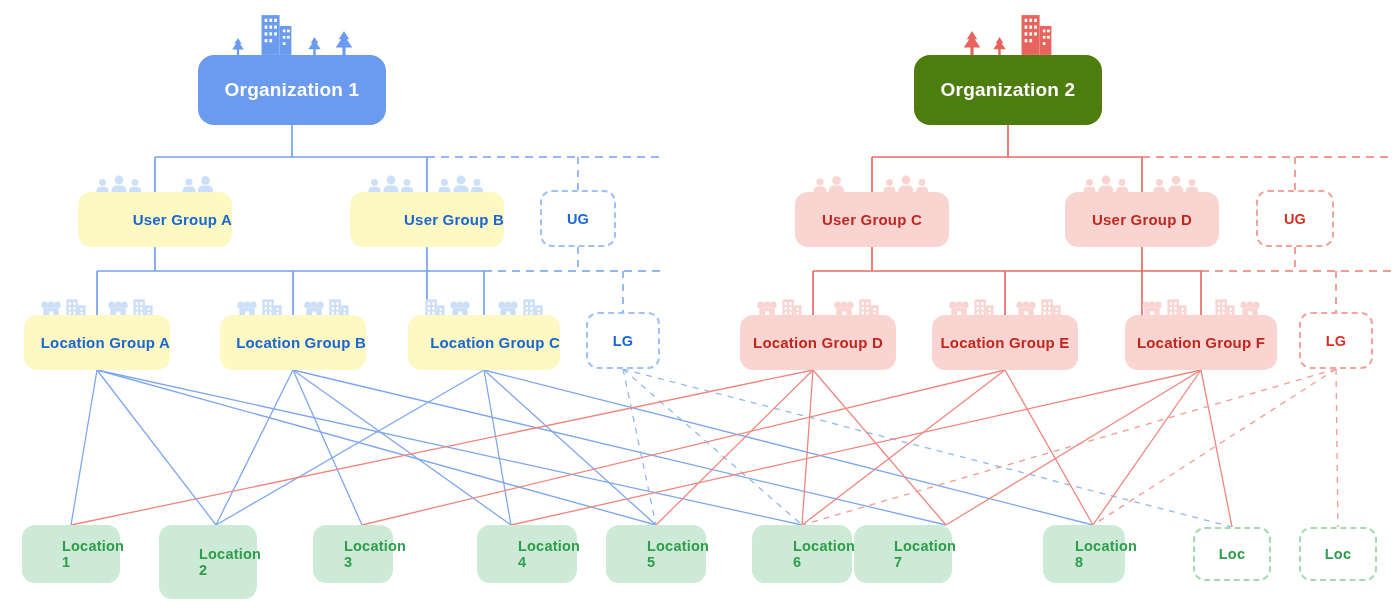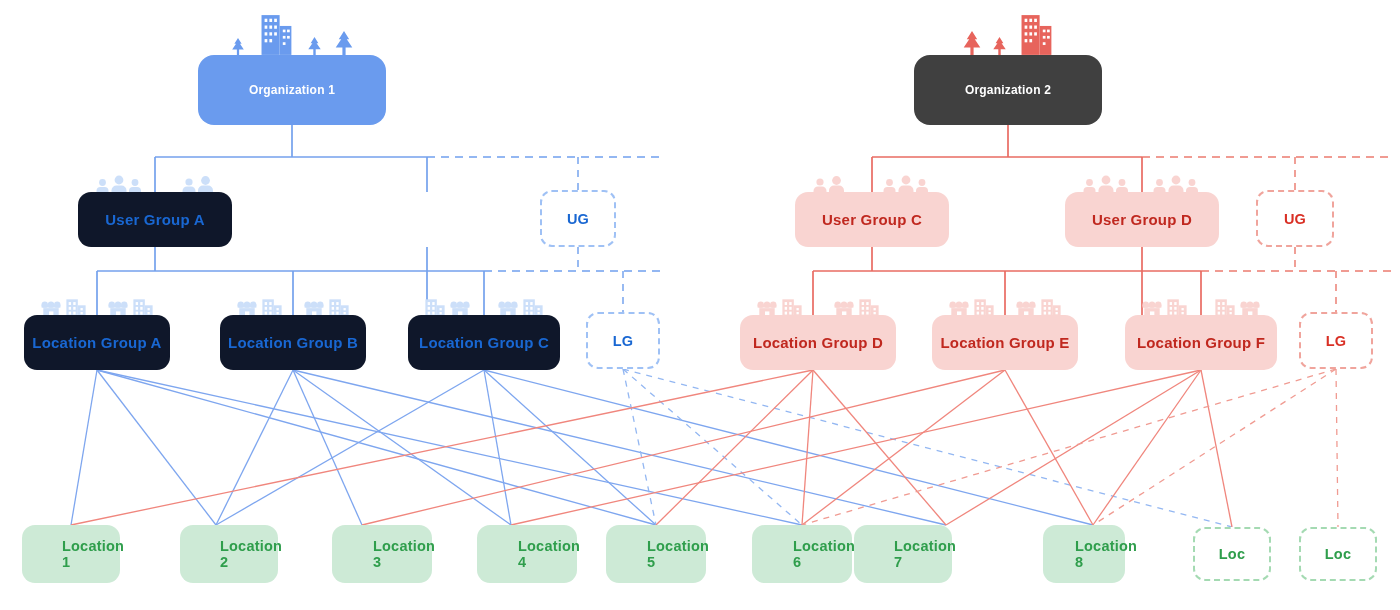--- a/index.html
+++ b/index.html
@@ -3,25 +3,25 @@
 <meta charset="utf-8">
 <style>
   html,body{margin:0;padding:0;background:#ffffff;}
   #stage{position:relative;width:1400px;height:610px;background:#fff;overflow:hidden;
          font-family:"Liberation Sans", sans-serif;}
   #wires{position:absolute;left:0;top:0;z-index:0;}
   .node{position:absolute;z-index:1;}
   .box{position:absolute;left:0;top:0;right:0;bottom:0;display:flex;align-items:center;
        justify-content:center;font-weight:700;letter-spacing:.2px;z-index:1;}
   
-  .org .box{border-radius:16px;font-size:12px;color:#ffffff;}
+  .org .box{border-radius:16px;font-size:19px;color:#ffffff;}
   .org.blue .box{background:#6A9BEE;}
-  .org.red  .box{background:#404040;}
+  .org.red  .box{background:#4d7c0f;}
   .grp .box{border-radius:13px;font-size:15px;}
-  .grp.blue .box{background:#0f172a;color:#1967D2;}
+  .grp.blue .box{background:#fef9c3;color:#1967D2;justify-content:flex-end;}
   .grp.red  .box{background:#F9D4D1;color:#C0281F;}
   .loc .box{border-radius:13px;font-size:14.5px;background:#CDEAD6;color:#2F9E4C;padding-left:44px;}
   
   .ph .box{border-radius:12px;font-size:14.5px;background:#fff;}
   .ph.blue  .box{border:2px dashed #9FC1F5;color:#1967D2;}
   .ph.red   .box{border:2px dashed #F0A49C;color:#D93025;}
   .ph.green .box{border:2px dashed #A4DAB2;color:#2F9E4C;}
   
   .icons{position:absolute;left:0;right:0;display:flex;align-items:flex-end;z-index:0;}
   .icons.center{justify-content:center;}
@@ -204,20 +204,33 @@
           <use href="#i-trio"></use>
         </svg>
       <svg class="ic" width="36" height="22">
           <use href="#i-duo"></use>
         </svg>
     </div>
     <div class="box">
         <span>User Group A</span>
       </div>
   </div>
+  <div class="node grp blue" style="left:350px;top:192px;width:154px;height:55px">
+    <div class="icons spread blueTint" style="top:-17px;height:22px">
+      <svg class="ic" width="52" height="22">
+          <use href="#i-trio"></use>
+        </svg>
+      <svg class="ic" width="52" height="22">
+          <use href="#i-trio"></use>
+        </svg>
+    </div>
+    <div class="box">
+        <span>User Group B</span>
+      </div>
+  </div>
   <div class="node ph blue" style="left:540px;top:190px;width:76px;height:57px">
     <div class="box">
         <span>UG</span>
       </div>
   </div>
   <div class="node grp red" style="left:795px;top:192px;width:154px;height:55px">
     <div class="icons spread redTint" style="top:-17px;height:22px">
       <svg class="ic" width="36" height="22">
           <use href="#i-duo"></use>
         </svg>
@@ -395,26 +408,26 @@
     <div class="box">
         <span>LG</span>
       </div>
   </div>
 
   <div class="node loc" style="left:22px;top:525px;width:98px;height:58px">
     <div class="box">
         <span>Location 1</span>
       </div>
     </div>
-  <div class="node loc" style="left:180px;top:525px;width:98px;height:58px">
+  <div class="node loc" style="left:159px;top:525px;width:98px;height:74px">
     <div class="box">
         <span>Location 2</span>
       </div>
     </div>
-  <div class="node loc" style="left:332px;top:525px;width:100px;height:58px">
+  <div class="node loc" style="left:313px;top:525px;width:80px;height:58px">
     <div class="box">
         <span>Location 3</span>
       </div>
     </div>
   <div class="node loc" style="left:477px;top:525px;width:100px;height:58px">
     <div class="box">
         <span>Location 4</span>
       </div>
     </div>
   <div class="node loc" style="left:606px;top:525px;width:100px;height:58px">

